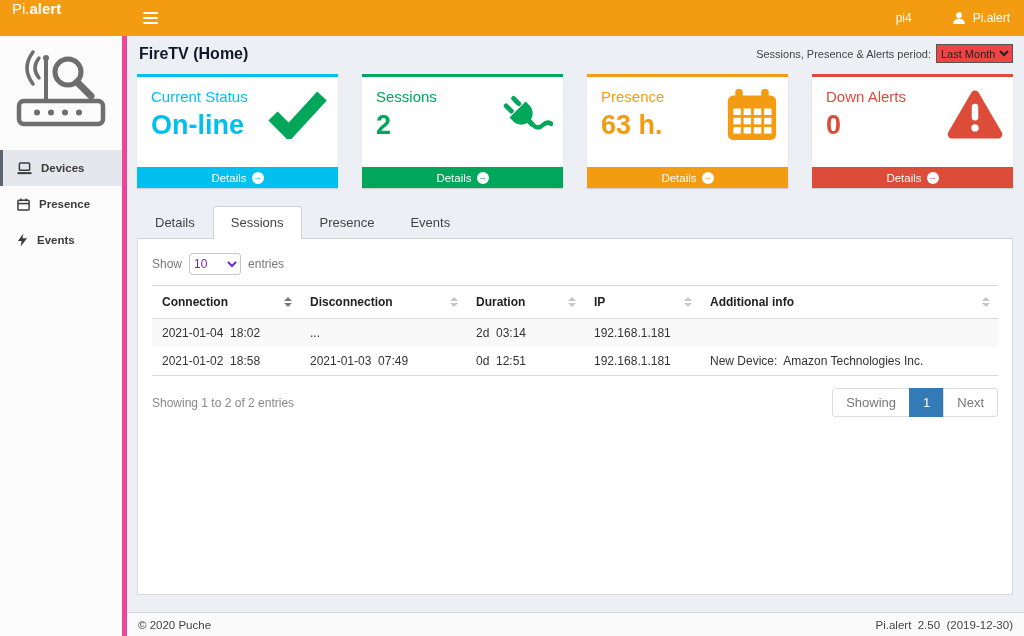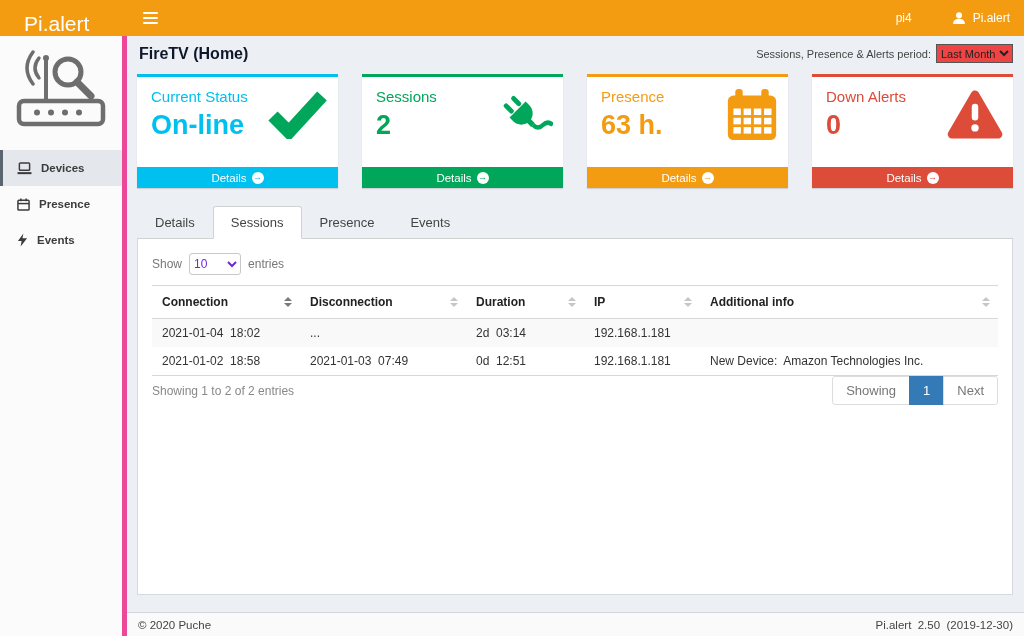--- a/index.html
+++ b/index.html
@@ -1,20 +1,20 @@
 <!DOCTYPE html>
 <html><head>
 <meta charset="utf-8">
 <style>
   *{box-sizing:border-box;margin:0;padding:0}
   html,body{width:1024px;height:636px;overflow:hidden;font-family:"Liberation Sans","DejaVu Sans",sans-serif;background:#ecf0f5}
   
   .topbar{height:36px;background:#f39c12;display:flex;align-items:stretch;color:#fff}
-  .brand{width:127px;display:flex;align-items:flex-end;padding-left:24px;font-size:21px;cursor:pointer}
-  .brand b{font-weight:400}
+  .brand{width:127px;display:flex;align-items:flex-start;padding-left:12px;font-size:15px;cursor:pointer}
+  .brand b{font-weight:700}
   .hamburger{width:46px;display:flex;flex-direction:column;align-items:center;justify-content:center;gap:3px;cursor:pointer}
   .hamburger span{display:block;width:15px;height:2px;background:#fff;border-radius:1px}
   .topbar .spacer{flex:1}
   .hostname{display:flex;align-items:center;font-size:12px;margin-right:26px}
   .usermenu{display:flex;align-items:center;gap:7px;padding:0 14px;font-size:12px;cursor:pointer}
   
   .layout{display:flex;height:600px}
   .sidebar{width:127px;background:#fbfbfb;border-right:5px solid #ec4899;display:flex;flex-direction:column;flex-shrink:0}
   .logo{margin:14px auto 18px}
   .nav-item{display:flex;align-items:center;gap:9px;height:36px;padding-left:14px;font-size:11.5px;font-weight:700;color:#3c3c3c;cursor:pointer;border-left:3px solid transparent}
@@ -53,21 +53,21 @@
   th{font-size:12px;color:#222;text-align:left;padding:9px 10px;border-top:1px solid #d8d8d8;border-bottom:1px solid #d8d8d8;position:relative;cursor:pointer}
   td{font-size:12px;color:#333;padding:7px 10px;white-space:pre}
   tbody tr:nth-child(odd){background:#f9f9f9}
   tbody tr:last-child td{border-bottom:1px solid #d8d8d8}
   .sort{position:absolute;right:8px;top:50%;transform:translateY(-50%);display:inline-flex;flex-direction:column;gap:2px}
   .sort i{width:0;height:0;border-left:4px solid transparent;border-right:4px solid transparent}
   .sort .up{border-bottom:4px solid #c6c6c6}
   .sort .down{border-top:4px solid #c6c6c6}
   .sort.sorted .up{border-bottom-color:#7a7a7a}
   .sort.sorted .down{border-top-color:#7a7a7a}
-  .tfoot{display:flex;justify-content:space-between;align-items:center;margin-top:0}
+  .tfoot{display:flex;justify-content:space-between;align-items:center;margin-top:12px}
   .tinfo{font-size:12px;color:#888}
   .pager{display:flex}
   .pbtn{font-size:13px;padding:6px 13px;border:1px solid #ddd;background:#fff;color:#777;cursor:pointer;margin-left:-1px}
   .pbtn:first-child{border-radius:3px 0 0 3px}
   .pbtn:last-child{border-radius:0 3px 3px 0}
   .pbtn.active{background:#337ab7;border-color:#337ab7;color:#fff}
   
   .appfooter{height:24px;background:#fafafa;border-top:1px solid #d2d6de;display:flex;justify-content:space-between;align-items:center;padding:0 11px;font-size:11.5px;color:#444;white-space:pre}
 </style>
 </head>

